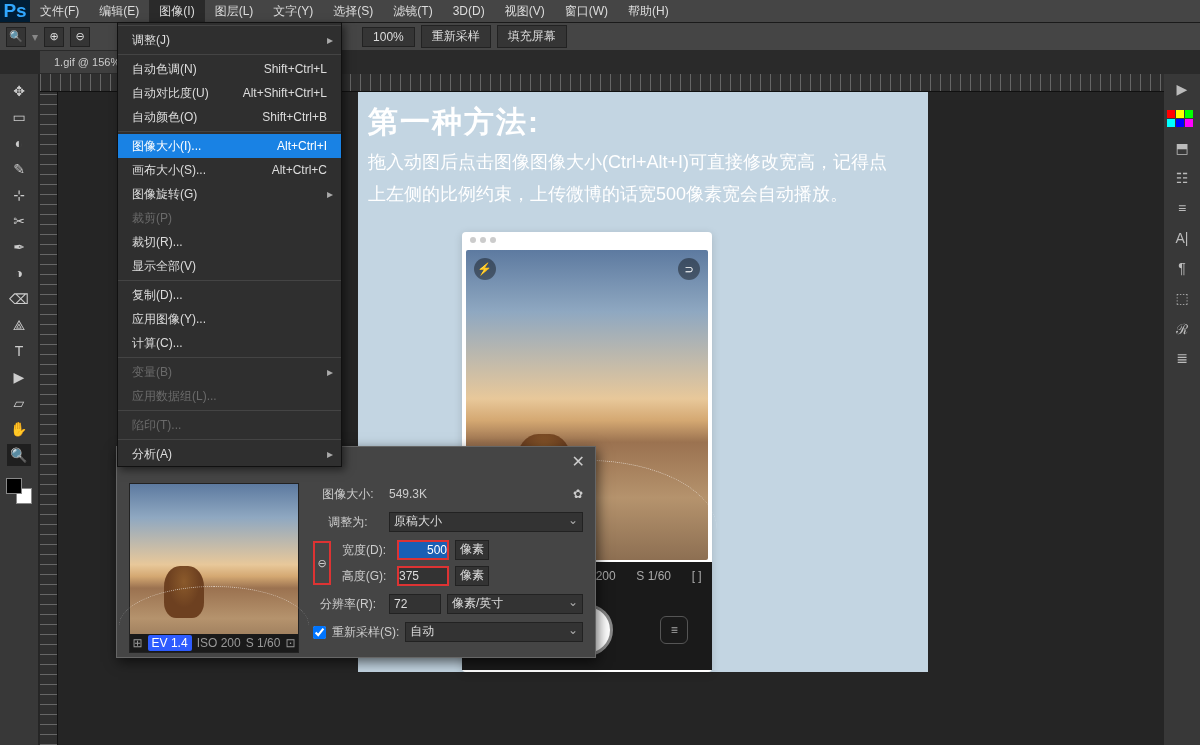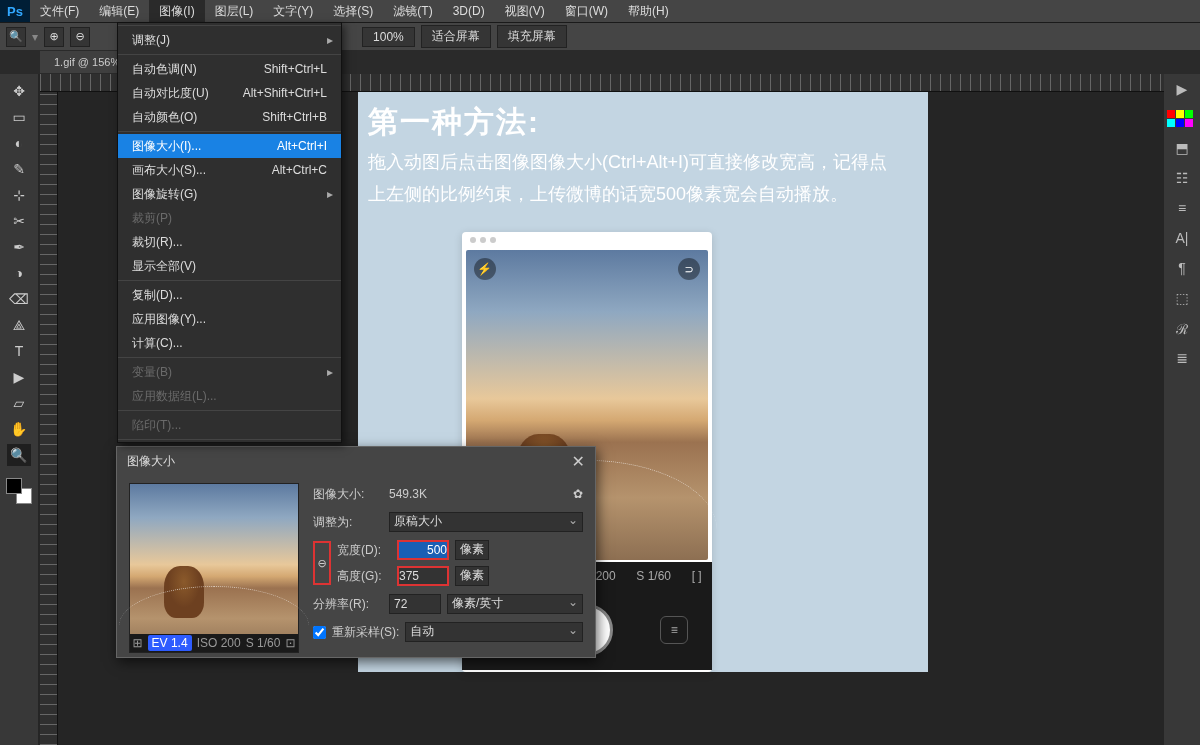--- a/index.html
+++ b/index.html
@@ -1,18 +1,18 @@
 <!DOCTYPE html>
 <html><head>
 <meta charset="utf-8">
 <style>
 *{margin:0;padding:0;box-sizing:border-box;font-family:"Microsoft YaHei",Arial,sans-serif;font-size:12px;user-select:none}
 body{background:#2a2a2a;width:1200px;height:745px;overflow:hidden;position:relative}
 .menubar{background:#454545;height:22px;display:flex;align-items:center;color:#ddd}
-.ps-logo{width:30px;height:22px;background:#001e36;color:#31a8ff;display:flex;align-items:center;justify-content:center;font-weight:bold;font-size:13px}
+.ps-logo{width:30px;height:22px;background:#001e36;color:#31a8ff;display:flex;align-items:center;justify-content:center;font-weight:bold;font-size:19px}
 .menu-item{padding:0 10px;height:22px;line-height:22px;cursor:default}
 .menu-item.active{background:#2a2a2a}
 .optbar{background:#454545;height:28px;border-top:1px solid #1a1a1a;display:flex;align-items:center;color:#ddd;padding:0 6px;gap:6px}
 .optbar .ico{width:20px;height:20px;background:#353535;border:1px solid #222;display:flex;align-items:center;justify-content:center;font-size:11px}
 .optbar .btn{padding:2px 10px;background:#353535;border:1px solid #222}
 .tabbar{background:#2a2a2a;height:24px;display:flex;align-items:center;color:#ccc;padding-left:40px}
 .tab{background:#3f3f3f;height:22px;padding:0 14px;line-height:22px;font-size:11px}
 .workspace{position:absolute;left:0;top:74px;right:0;bottom:0;background:#252525}
 .ruler-h{position:absolute;left:40px;top:0;right:36px;height:18px;background:#2f2f2f;border-bottom:1px solid #111;overflow:hidden}
 .ruler-h::before{content:"";display:block;height:100%;background:repeating-linear-gradient(90deg,#666 0,#666 1px,transparent 1px,transparent 10px)}
@@ -56,21 +56,21 @@
 .dialog .titlebar{height:28px;display:flex;align-items:center;justify-content:space-between;padding:0 10px;color:#ddd}
 .dialog .close{font-size:16px;color:#ccc}
 .dialog .body{display:flex;padding:8px 12px 4px;gap:14px}
 .dialog .preview{width:170px;height:170px;background:linear-gradient(180deg,#5d7aa0 0%,#8fa8c1 20%,#e8c89a 48%,#d4a872 55%,#9b7250 62%,#b5936d 80%,#8d6f52 100%);position:relative;border:1px solid #222}
 .dialog .preview .dogp{position:absolute;bottom:34px;left:34px;width:40px;height:52px;background:radial-gradient(ellipse 40% 50% at 50% 30%,#8b5a2b,#6d4020);border-radius:40% 40% 30% 30%}
 .dialog .preview .arc{position:absolute;bottom:-14px;left:50%;transform:translateX(-50%);width:190px;height:80px;border-top:1px dotted rgba(255,255,255,.6);border-radius:50%}
 .dialog .preview .strip2{position:absolute;bottom:0;left:0;right:0;height:18px;background:#1a1a1a;display:flex;align-items:center;justify-content:space-around;font-size:8px;color:#999}
 .dialog .preview .strip2 .ev{background:#2e5cff;color:#fff;padding:1px 4px;border-radius:2px}
 .dialog .fields{flex:1;display:flex;flex-direction:column;gap:6px;font-size:12px}
 .dialog .frow{display:flex;align-items:center;gap:6px;height:22px}
-.dialog .frow .lab{width:70px;text-align:left}
+.dialog .frow .lab{width:70px;text-align:center}
 .dialog .inp{background:#333;border:1px solid #222;height:20px;color:#ddd;padding:1px 4px;width:52px}
 .dialog .sel{background:#333;border:1px solid #222;height:20px;color:#ddd;padding:0 4px;flex:1;position:relative}
 .dialog .sel::after{content:"⌄";position:absolute;right:4px;top:0;color:#aaa}
 .dialog .gear{color:#ccc;margin-left:auto}
 .dialog .chainbox{width:18px;height:44px;border:2px solid #d33;display:flex;align-items:center;justify-content:center;color:#ccc;font-size:11px}
 .dialog .redbox{border:2px solid #d33;padding:0}
 .dialog .btns{display:flex;gap:18px;padding:10px 16px 16px;justify-content:center}
 .dialog .dbtn{flex:1;max-width:200px;height:26px;border:1px solid #666;border-radius:14px;background:#454545;color:#ddd;display:flex;align-items:center;justify-content:center}
 .dialog .whfields{display:flex;align-items:center;gap:6px}
 .dialog .stack{display:flex;flex-direction:column;gap:4px}
@@ -94,21 +94,21 @@
 </div>
 
 <div class="optbar">
   <div class="ico">🔍</div>
   <span style="color:#888">▾</span>
   <div class="ico">⊕</div>
   <div class="ico">⊖</div>
   <span style="width:260px"></span>
 
   <div class="btn">100%</div>
-  <div class="btn">适合屏幕</div>
+  <div class="btn">重新采样</div>
   <div class="btn">填充屏幕</div>
 </div>
 
 <div class="tabbar">
   <div class="tab">1.gif @ 156% (图层</div>
 </div>
 
 <div class="workspace">
   <div class="ruler-h"></div>
   <div class="ruler-v"></div>
@@ -244,20 +244,23 @@
       <span>变量(B)</span>
     </div>
     <div class="row disabled">
       <span>应用数据组(L)...</span>
     </div>
     <div class="sep"></div>
     <div class="row disabled">
       <span>陷印(T)...</span>
     </div>
     <div class="sep"></div>
+    <div class="row arrow">
+      <span>分析(A)</span>
+    </div>
   </div>
 
 <div class="dialog">
   <div class="titlebar">
     <span>图像大小</span>
     <span class="close">✕</span>
   </div>
   <div class="body">
     <div class="preview">
       <div class="dogp"></div>

